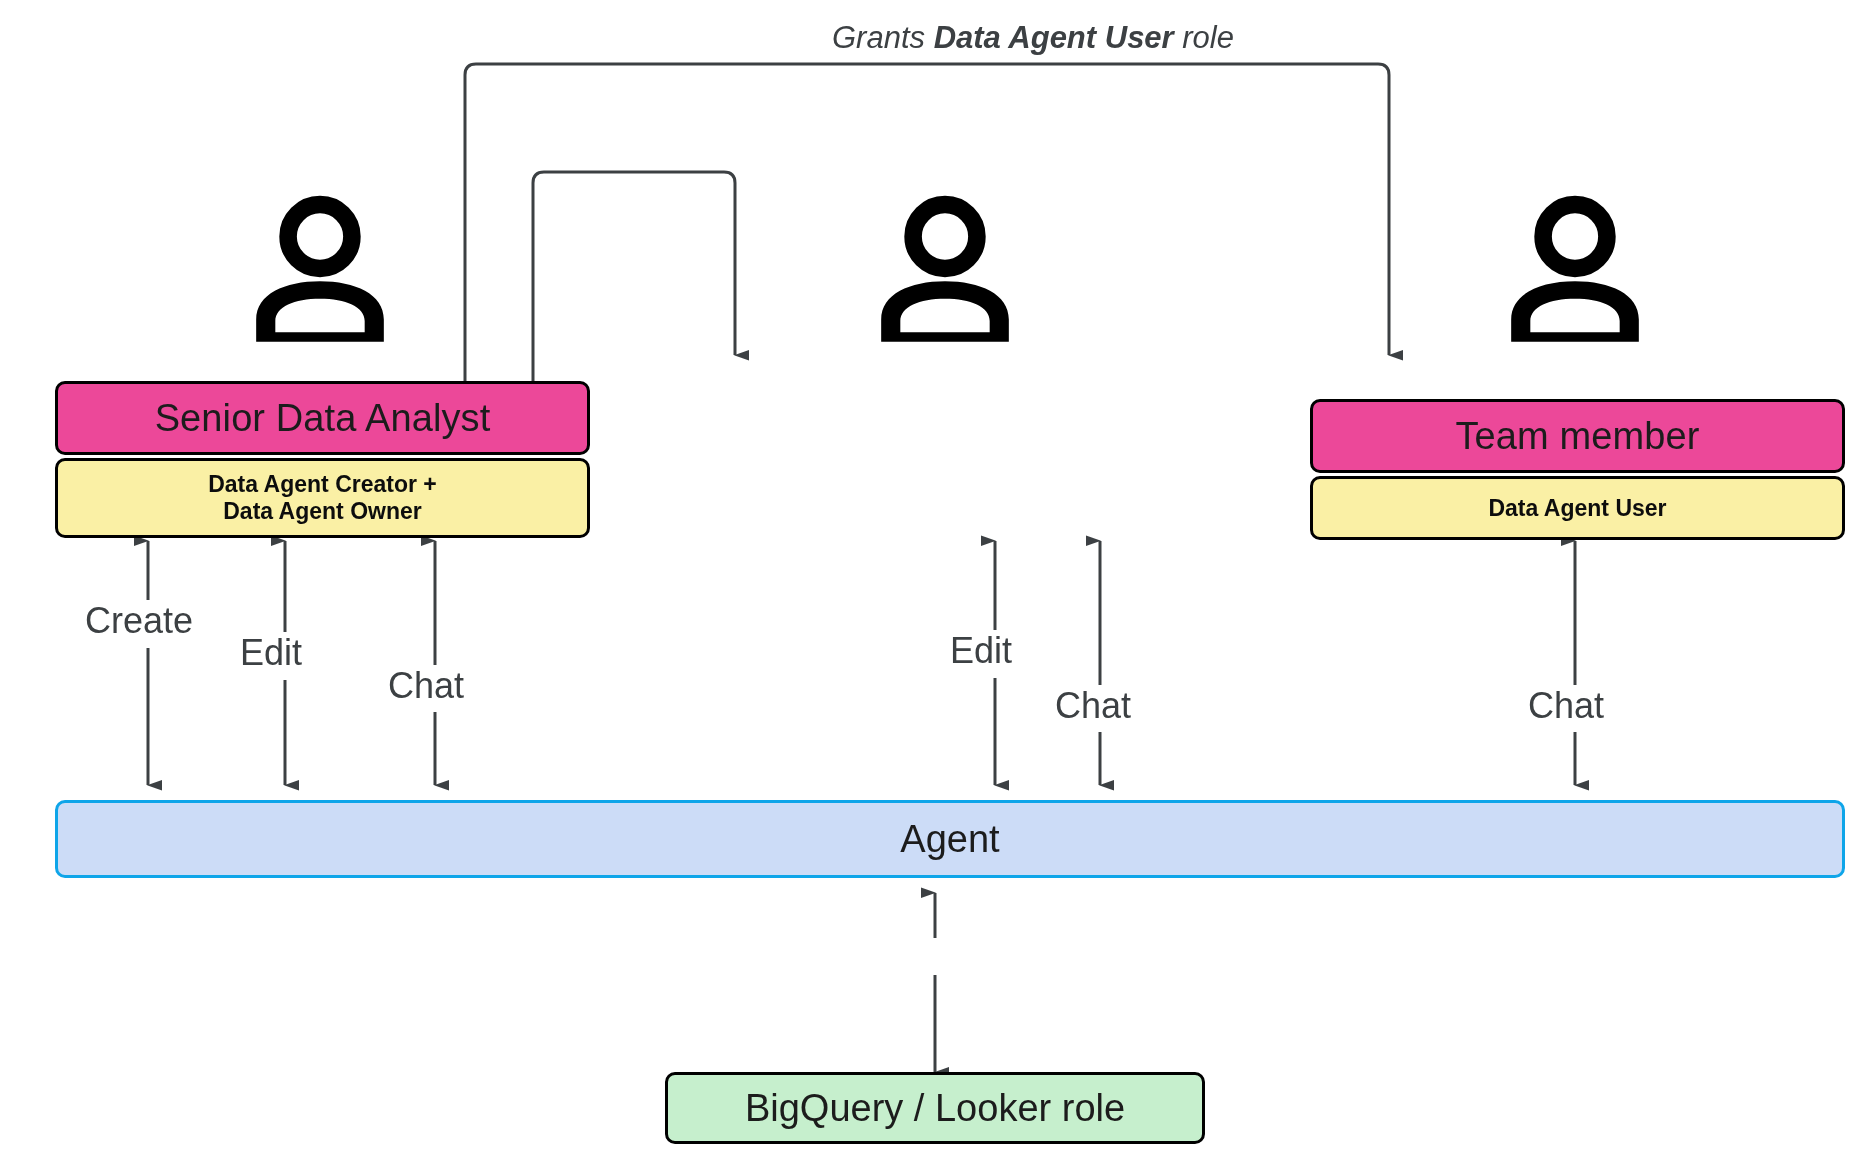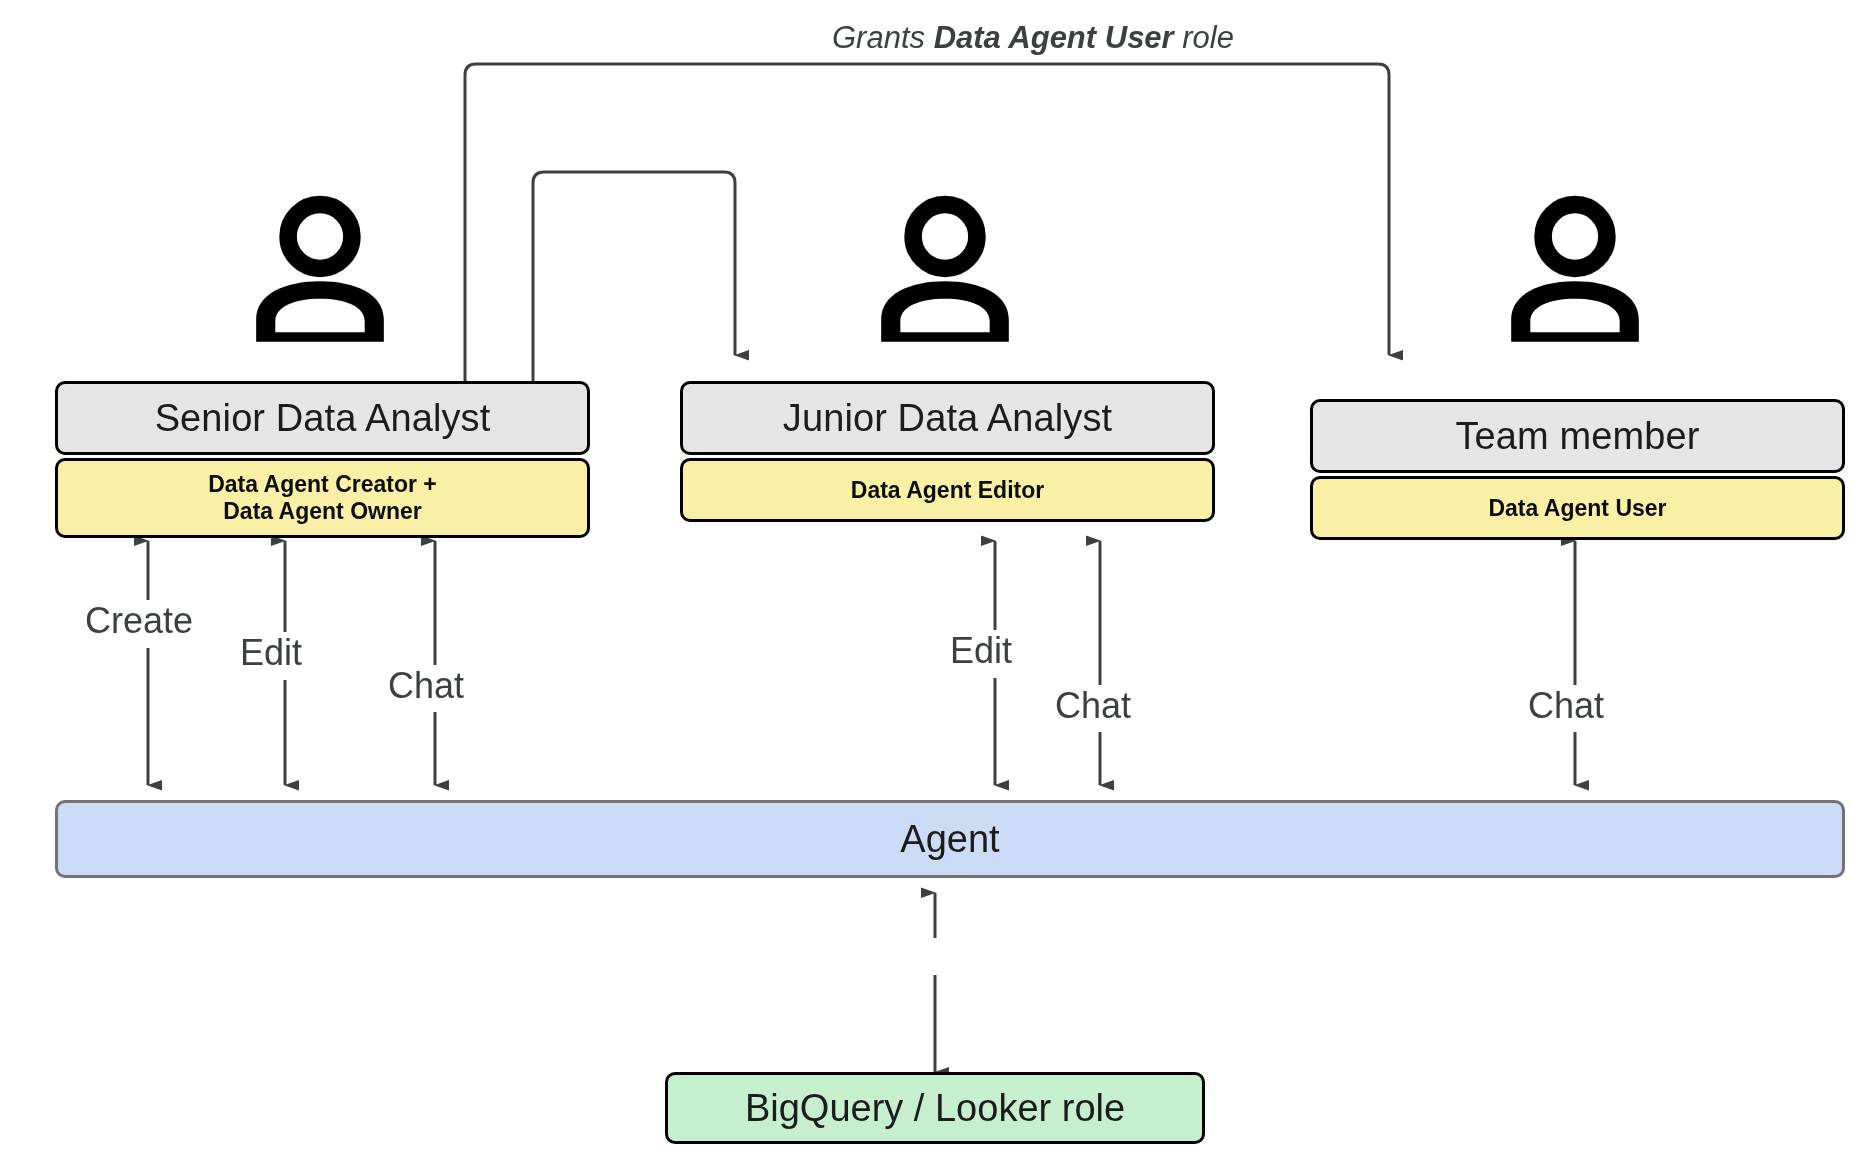--- a/index.html
+++ b/index.html
@@ -10,36 +10,36 @@
   #stage{position:absolute;left:0;top:0;width:1852px;height:1176px;}
   #edges{position:absolute;left:0;top:0;width:1852px;height:1176px;pointer-events:none;}
 
   
   .person-icon{position:absolute;width:160px;height:150px;}
   .person-icon svg{width:100%;height:100%;display:block;}
 
   .role-card{position:absolute;}
   .title-box{
     box-sizing:border-box;width:100%;height:74px;
-    background:#e5e5e5;border:3px solid #000;border-radius:10px;
+    background:#ec4899;border:3px solid #000;border-radius:10px;
     display:flex;align-items:center;justify-content:center;
     font-size:38px;color:#1c1c1c;letter-spacing:.1px;
   }
   .perm-box{
     box-sizing:border-box;width:100%;height:64px;margin-top:3px;
     background:#faf0a5;border:3px solid #000;border-radius:10px;
     display:flex;align-items:center;justify-content:center;text-align:center;
     font-size:23px;font-weight:bold;color:#0d0d0d;line-height:1.16;
   }
   .perm-box.two-line{height:80px;}
 
   
   .agent-bar{
     position:absolute;box-sizing:border-box;
-    background:#ccdcf7;border:3px solid #737373;border-radius:10px;
+    background:#ccdcf7;border:3px solid #0ea5e9;border-radius:10px;
     display:flex;align-items:center;justify-content:center;
     font-size:38px;color:#1c1c1c;
   }
   .data-bar{
     position:absolute;box-sizing:border-box;
     background:#c6efcd;border:3px solid #000;border-radius:10px;
     display:flex;align-items:center;justify-content:center;
     font-size:38px;color:#1c1c1c;
   }
 
@@ -145,24 +145,20 @@
   <div class="role-card" style="left:55px;top:381px;width:535px;">
     <div class="title-box">Senior Data Analyst</div>
     <div class="perm-box two-line">
       <div>
         <div>Data Agent Creator +</div>
         <div>Data Agent Owner</div>
       </div>
     </div>
   </div>
 
-  <div class="role-card" style="left:680px;top:381px;width:535px;">
-    <div class="title-box">Junior Data Analyst</div>
-    <div class="perm-box">Data Agent Editor</div>
-  </div>
 
   <div class="role-card" style="left:1310px;top:399px;width:535px;">
     <div class="title-box">Team member</div>
     <div class="perm-box">Data Agent User</div>
   </div>
 
   <div class="verb-label" style="left:85px;top:600px;">Create</div>
   <div class="verb-label" style="left:240px;top:632px;">Edit</div>
   <div class="verb-label" style="left:388px;top:665px;">Chat</div>
   <div class="verb-label" style="left:950px;top:630px;">Edit</div>

